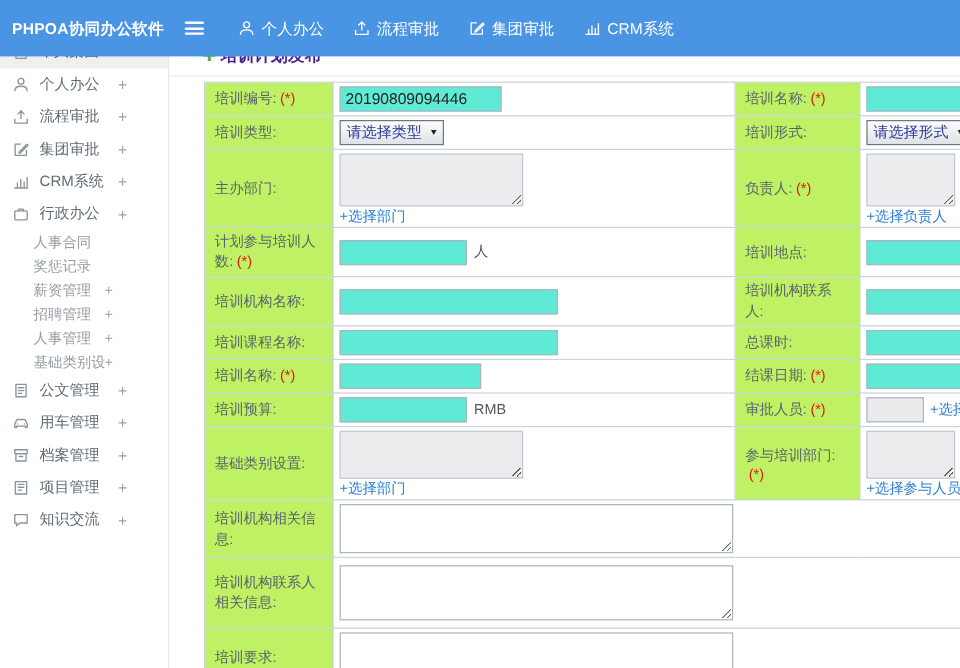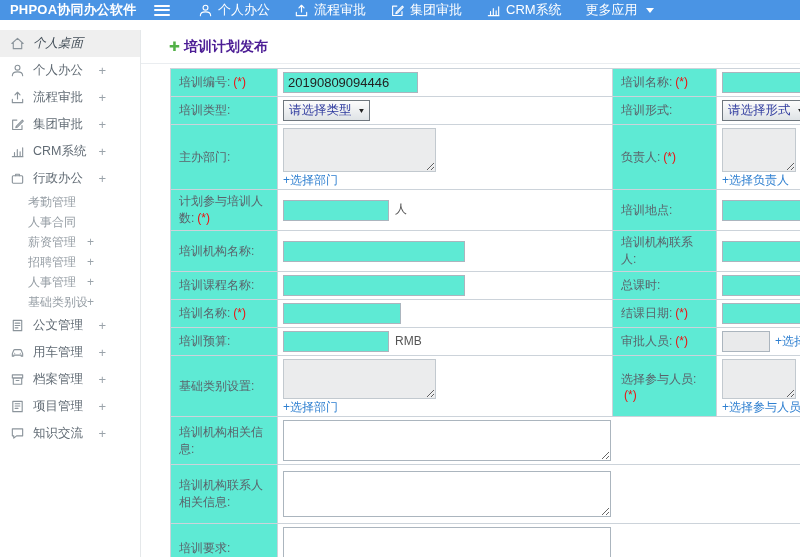--- a/index.html
+++ b/index.html
@@ -1,20 +1,20 @@
 <!DOCTYPE html>
 <html><head>
 <meta charset="utf-8">
 <style>
   * { margin:0; padding:0; box-sizing:border-box; }
   html,body { width:800px; height:557px; overflow:hidden; }
   body { position:relative; font-family:"Liberation Sans","DejaVu Sans",sans-serif; background:#fff; color:#555; }
 
   
-  .header { position:absolute; top:0; left:0; width:800px; height:20px; background:#4a94e4; display:flex; align-items:center; color:#fff; z-index:20; }
+  .header { position:absolute; top:0; left:0; width:800px; height:47px; background:#4a94e4; display:flex; align-items:center; color:#fff; z-index:20; }
   .logo { width:142px; padding-left:10px; font-size:13px; font-weight:bold; letter-spacing:.2px; white-space:nowrap; }
   .hamburger { width:16px; margin-left:12px; cursor:pointer; }
   .hamburger i { display:block; height:2px; background:#fff; margin:2.5px 0; border-radius:1px; }
   .topnav { display:flex; margin-left:16px; height:30px; }
   .nav-item { display:flex; align-items:center; gap:5px; font-size:13px; padding:0 12px; cursor:pointer; white-space:nowrap; }
   .nav-item svg { display:block; }
   .caret-down { width:0; height:0; border-left:4px solid transparent; border-right:4px solid transparent; border-top:5px solid #fff; margin-left:3px; }
 
   
   .sidebar { position:absolute; top:30px; left:0; width:141px; bottom:0; background:#fff; border-right:1px solid #e5e8ea; overflow:hidden; z-index:10; }
@@ -28,21 +28,21 @@
 
   
   .main { position:absolute; left:141px; top:30px; right:0; bottom:0; overflow:hidden; background:#fff; }
   .titlebar { height:34px; display:flex; align-items:center; padding-left:28px; border-bottom:1px solid #eaedf0; }
   .plus-icon { color:#53b148; font-size:13px; margin-right:4px; font-weight:bold; }
   .page-title { font-size:14px; font-weight:bold; color:#4c1d95; }
 
   .form-wrap { padding:4px 0 0 29px; }
   table.form { border-collapse:collapse; table-layout:fixed; width:985px; }
   td { border:1px solid #ccd3da; font-size:12px; vertical-align:middle; }
-  td.lbl { background:#5eead4; padding:3px 14px 3px 8px; color:#5a636b; }
+  td.lbl { background:#bef264; padding:3px 14px 3px 8px; color:#5a636b; }
   td.fld { background:#fff; padding:3px 3px 3px 5px; color:#444; }
   .req { color:#ee1111; margin-left:3px; }
 
   input.txt { height:21px; border:1px solid #abb5be; background:#5eead4; font-size:13px; padding:0 4px; font-family:inherit; color:#222; vertical-align:middle; }
   input.gray { background:#e9eaeb; }
   .suffix { margin-left:6px; color:#555; }
   .selectbox { display:inline-flex; align-items:center; height:21px; border:1px solid #6f7post; border:1px solid #6f777e; background:linear-gradient(#fcfcfc,#dfe3e6); padding:0 4px 0 5px; cursor:pointer; }
   .sel-val { font-size:12.5px; color:#2e3a9e; }
   .sel-caret { font-size:8px; color:#222; margin-left:6px; transform:scaleY(.9); }
   textarea { font-family:inherit; font-size:12px; padding:2px 3px; vertical-align:top; }
@@ -89,24 +89,20 @@
         <span>集团审批</span>
       </div>
       <div class="nav-item">
         <span>
           <svg width="15" height="15" viewBox="0 0 16 16" fill="none" stroke="#ffffff" stroke-width="1.2" stroke-linecap="round" stroke-linejoin="round">
             <path d="M2.5 13.5 H13.8 M4.8 13 V9.2 M7.8 13 V6 M10.8 13 V8.2 M13.5 13 V4"></path>
           </svg>
         </span>
         <span>CRM系统</span>
       </div>
-      <div class="nav-item">
-        <span>更多应用</span>
-        <span class="caret-down"></span>
-      </div>
     </nav>
 </div>
 
 <div class="sidebar" id="sidebar">
     <div class="side-item active">
       <span class="side-icon">
         <svg width="15" height="15" viewBox="0 0 16 16" fill="none" stroke="#8b949b" stroke-width="1.2" stroke-linecap="round" stroke-linejoin="round">
           <path d="M2 8 L8 2.5 L14 8 M3.5 7 V13.5 H12.5 V7"></path>
         </svg>
       </span>
@@ -154,25 +150,25 @@
       <span class="side-icon">
         <svg width="15" height="15" viewBox="0 0 16 16" fill="none" stroke="#8b949b" stroke-width="1.2" stroke-linecap="round" stroke-linejoin="round">
           <rect x="2.5" y="5" width="11" height="8" rx="1"></rect>
           <path d="M6 5 V3.5 H10 V5"></path>
         </svg>
       </span>
       <span class="side-label">行政办公</span>
       <span class="side-expand">+</span>
     </div>
     <div class="sub-item">
-      <span class="side-label">考勤管理</span>
+      <span class="side-label">人事合同</span>
       <span class="side-expand"></span>
     </div>
     <div class="sub-item">
-      <span class="side-label">人事合同</span>
+      <span class="side-label">奖惩记录</span>
       <span class="side-expand"></span>
     </div>
     <div class="sub-item">
       <span class="side-label">薪资管理</span>
       <span class="side-expand">+</span>
     </div>
     <div class="sub-item">
       <span class="side-label">招聘管理</span>
       <span class="side-expand">+</span>
     </div>
@@ -299,21 +295,21 @@
           </tr>
           <tr style="height: 28px;">
             <td class="lbl"><span>培训预算:</span></td>
             <td class="fld"><input type="text" class="txt" value="" style="width: 106px;"><span class="suffix">RMB</span></td>
             <td class="lbl"><span>审批人员:</span><span class="req">(*)</span></td>
             <td class="fld"><input type="text" class="txt gray" value="" style="width: 48px;"><a class="sel-link inline-link">+选择审批人员</a></td>
           </tr>
           <tr style="height: 56px;">
             <td class="lbl"><span>基础类别设置:</span></td>
             <td class="fld"><textarea class="graybox" readonly="" style="width: 153px; height: 40px;"></textarea><div class="link-row"><a class="sel-link">+选择部门</a></div></td>
-            <td class="lbl"><span>选择参与人员:</span><span class="req">(*)</span></td>
+            <td class="lbl"><span>参与培训部门:</span><span class="req">(*)</span></td>
             <td class="fld"><textarea class="graybox" readonly="" style="width: 74px; height: 40px;"></textarea><div class="link-row"><a class="sel-link">+选择参与人员</a></div></td>
           </tr>
           <tr style="height: 48px;">
             <td class="lbl"><span>培训机构相关信息:</span></td>
             <td class="fld" colspan="3"><textarea class="whitebox" style="width: 328px; height: 41px;"></textarea></td>
           </tr>
           <tr style="height: 59px;">
             <td class="lbl"><span>培训机构联系人相关信息:</span></td>
             <td class="fld" colspan="3"><textarea class="whitebox" style="width: 328px; height: 46px;"></textarea></td>
           </tr>

